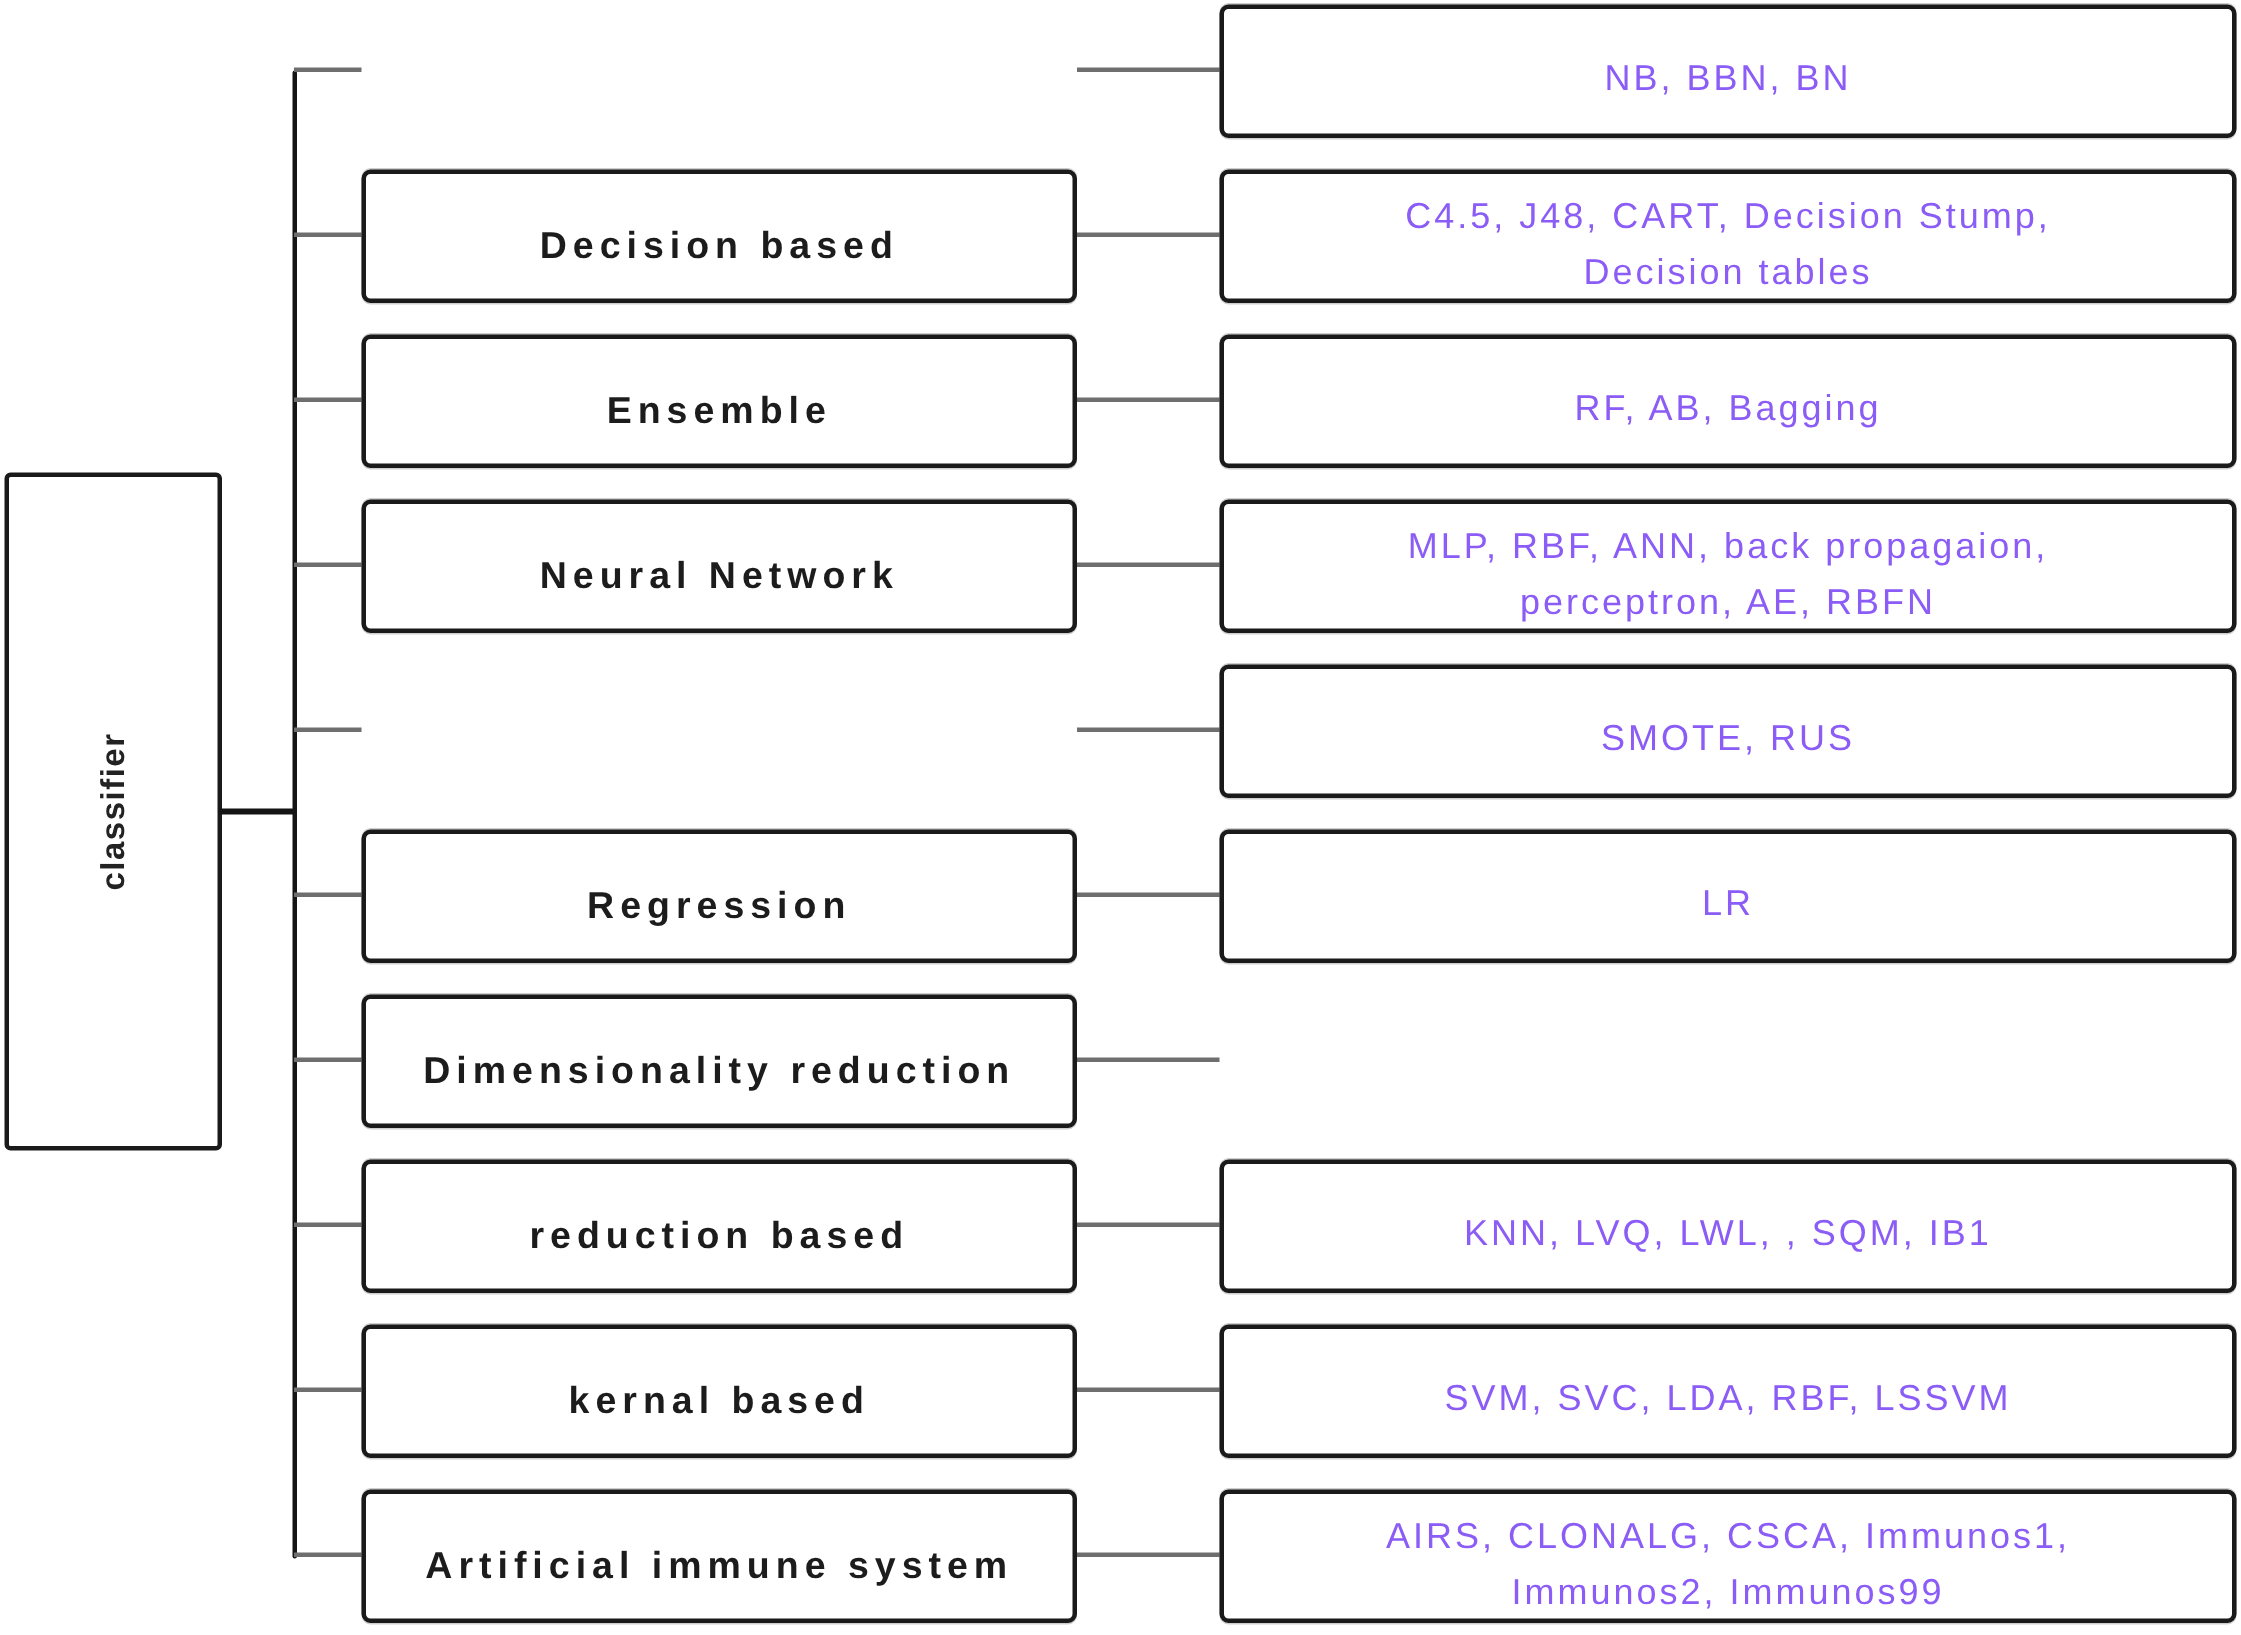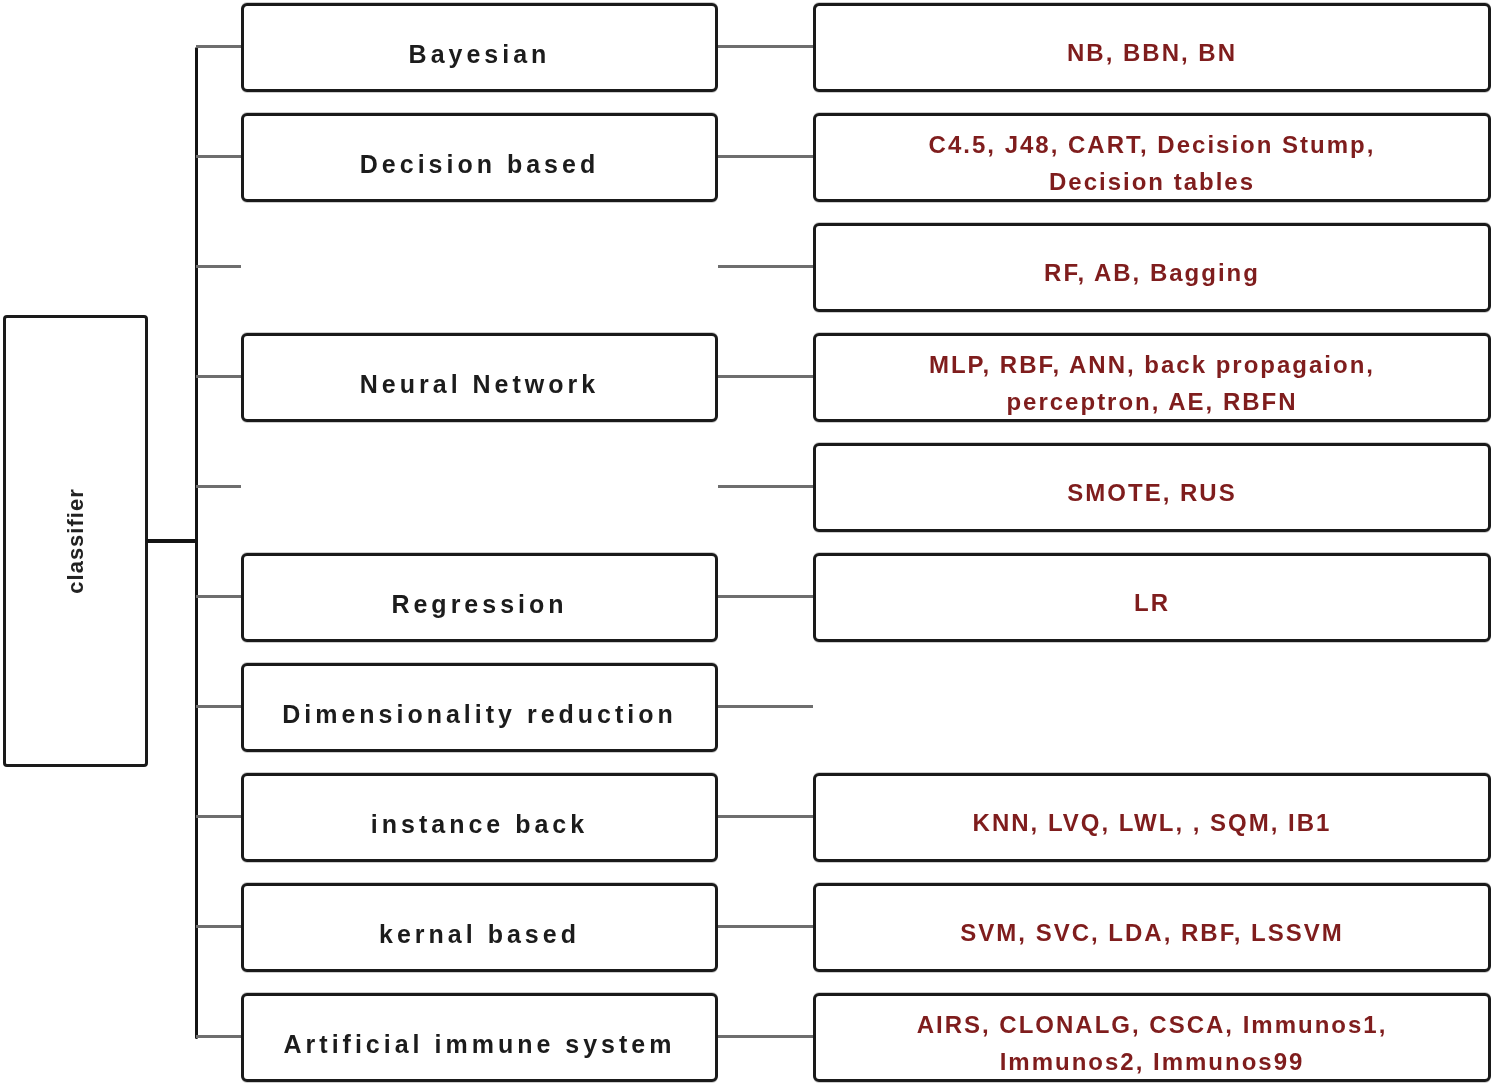--- a/index.html
+++ b/index.html
@@ -19,21 +19,21 @@
   .row  { position:relative; height:89px; }
   .stub { position:absolute; left:196px; width:45px; top:42px; height:3px; background:#6e6e6e; }
   .link { position:absolute; left:718px; width:95px; top:42px; height:3px; background:#6e6e6e; }
   .cat  { left:241px; width:477px; }
   .alg  { left:813px; width:678px; }
   .cat span {
     font-size:25px; font-weight:bold; letter-spacing:4px; color:#1c1c1c;
     transform:translateY(7px); white-space:nowrap;
   }
   .alg span {
-    font-size:24px; font-weight:bold; letter-spacing:2px; color:#7f1d1d;
+    font-size:24px; font-weight:normal; letter-spacing:2px; color:#8b5cf6;
     line-height:37px; white-space:pre-line; text-align:center; transform:translateY(5px);
   }
   
   .root-box {
     position:absolute; left:3px; top:315px; width:145px; height:452px; background:#fff;
     border:3px solid #1a1a1a; border-radius:4px; box-sizing:border-box;
     display:flex; align-items:center; justify-content:center;
   }
   .root-box span {
     transform:rotate(-90deg); font-size:22px; font-weight:600;
@@ -52,43 +52,43 @@
     <span>classifier</span>
   </div>
 
   <div class="root-connector"></div>
   <div class="trunk"></div>
 
   <div class="rows">
 
     <div class="row">
       <div class="stub"></div>
-      <div class="box cat">
-        <span>Bayesian</span>
-      </div>
       <div class="link"></div>
       <div class="box alg">
         <span>NB, BBN, BN</span>
       </div>
     </div>
 
     <div class="row">
       <div class="stub"></div>
       <div class="box cat">
         <span>Decision based</span>
       </div>
       <div class="link"></div>
       <div class="box alg">
         <span>C4.5, J48, CART, Decision Stump,
 Decision tables</span>
       </div>
     </div>
 
     <div class="row">
       <div class="stub"></div>
+      <div class="box cat">
+        <span>Ensemble</span>
+      </div>
       <div class="link"></div>
       <div class="box alg">
         <span>RF, AB, Bagging</span>
       </div>
     </div>
 
     <div class="row">
       <div class="stub"></div>
       <div class="box cat">
         <span>Neural Network</span>
@@ -123,21 +123,21 @@
       <div class="stub"></div>
       <div class="box cat">
         <span>Dimensionality reduction</span>
       </div>
       <div class="link"></div>
     </div>
 
     <div class="row">
       <div class="stub"></div>
       <div class="box cat">
-        <span>instance back</span>
+        <span>reduction based</span>
       </div>
       <div class="link"></div>
       <div class="box alg">
         <span>KNN, LVQ, LWL, , SQM, IB1</span>
       </div>
     </div>
 
     <div class="row">
       <div class="stub"></div>
       <div class="box cat">

